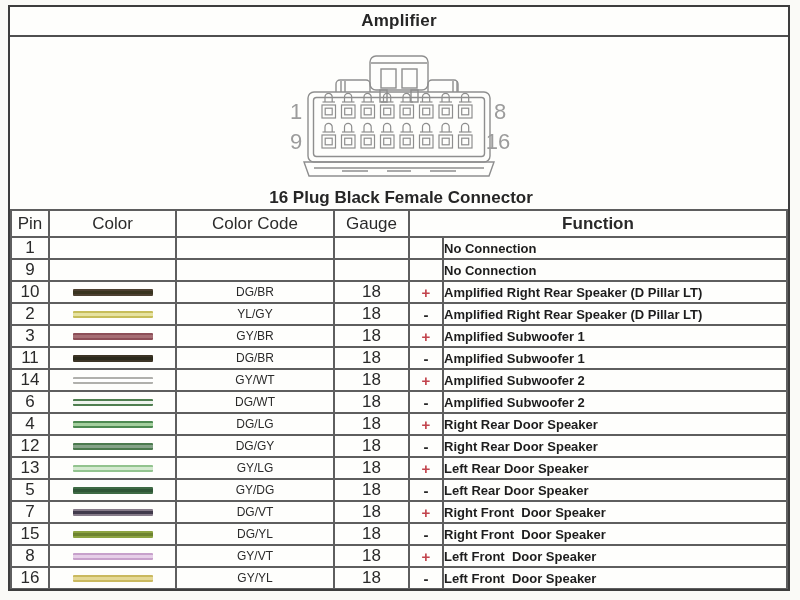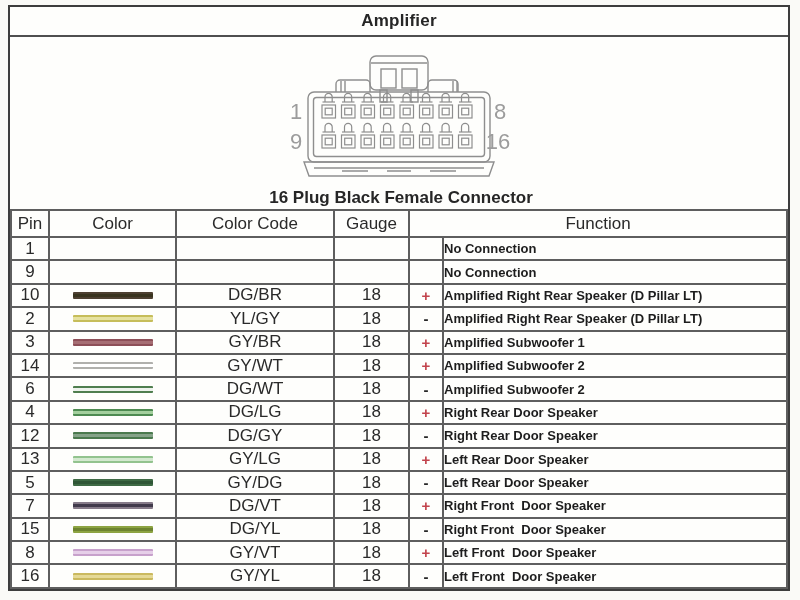--- a/index.html
+++ b/index.html
@@ -34,23 +34,23 @@
     width:100%; height:100%;
     border-collapse:collapse; table-layout:fixed;
   }
   .pinout th, .pinout td {
     border:2px solid #5e5e5e;
     padding:0; box-sizing:border-box;
     overflow:hidden;
   }
   .pinout thead tr { height:27px;padding-left:15px; }
   .pinout th { font-weight:normal; font-size:17px; text-align:center; color:#2a2a2a; }
-  .pinout th.fn-h { font-weight:normal; }
+  .pinout th.fn-h { font-weight:bold; }
   td.pin-c   { text-align:center; font-size:17px; color:#2a2a2a; }
-  td.code-c  { text-align:center; font-size:17px; color:#2a2a2a; }
+  td.code-c  { text-align:center; font-size:12px; color:#2a2a2a; }
   td.gauge-c { text-align:center; font-size:17px; color:#2a2a2a;border-radius:10px; }
   td.sign-c  { text-align:center; font-weight:bold; font-size:15px; }
   td.sign-c.plus  { color:var(--plus,#c2444d); }
   td.sign-c.minus { color:var(--minus,#262626); }
   td.fn-c {
     font-weight:bold; font-size:13px; color:#1d1d1d;
     text-align:left; white-space:pre;
   }
   .swatch {
     width:80px; height:7px; margin:0 auto; border-radius:1px;
@@ -233,20 +233,30 @@
     <td class="pin-c">3</td>
     <td class="color-c">
       <div class="swatch" style="background: linear-gradient(rgb(141, 79, 88) 0px, rgb(141, 79, 88) 28%, rgb(166, 110, 116) 28%, rgb(166, 110, 116) 72%, rgb(141, 79, 88) 72%, rgb(141, 79, 88) 100%);"></div>
     </td>
     <td class="code-c">GY/BR</td>
     <td class="gauge-c">18</td>
     <td class="sign-c plus">+</td>
     <td class="fn-c">Amplified Subwoofer 1</td>
   </tr>
 
+  <tr>
+    <td class="pin-c">11</td>
+    <td class="color-c">
+      <div class="swatch" style="background: linear-gradient(rgb(60, 52, 37) 0px, rgb(60, 52, 37) 28%, rgb(44, 42, 28) 28%, rgb(44, 42, 28) 72%, rgb(60, 52, 37) 72%, rgb(60, 52, 37) 100%);"></div>
+    </td>
+    <td class="code-c">DG/BR</td>
+    <td class="gauge-c">18</td>
+    <td class="sign-c minus">-</td>
+    <td class="fn-c">Amplified Subwoofer 1</td>
+  </tr>
 
   <tr>
     <td class="pin-c">14</td>
     <td class="color-c">
       <div class="swatch" style="background: linear-gradient(rgb(176, 176, 172) 0px, rgb(176, 176, 172) 28%, rgb(255, 255, 255) 28%, rgb(255, 255, 255) 72%, rgb(176, 176, 172) 72%, rgb(176, 176, 172) 100%);"></div>
     </td>
     <td class="code-c">GY/WT</td>
     <td class="gauge-c">18</td>
     <td class="sign-c plus">+</td>
     <td class="fn-c">Amplified Subwoofer 2</td>

